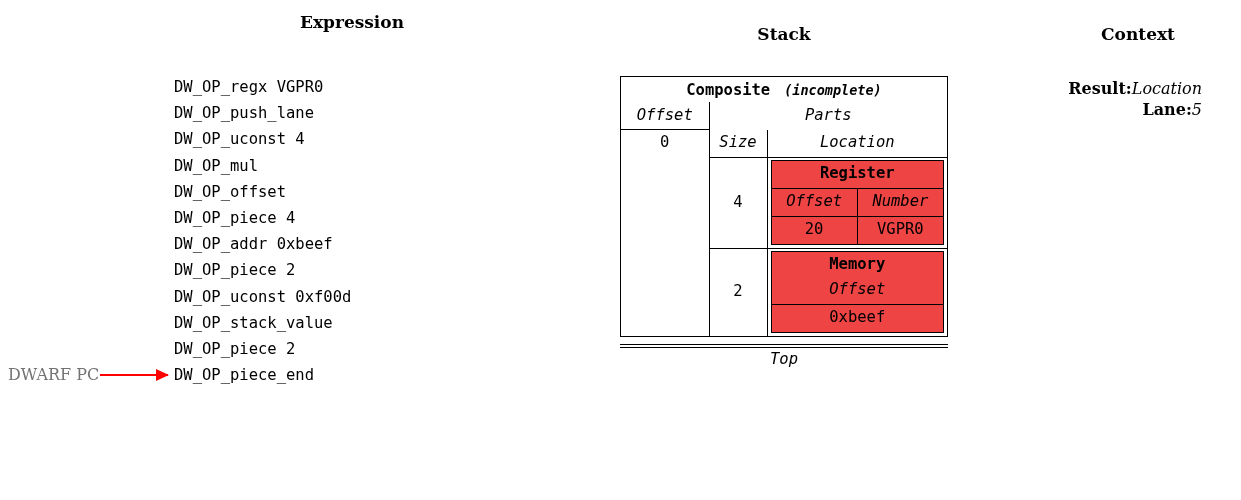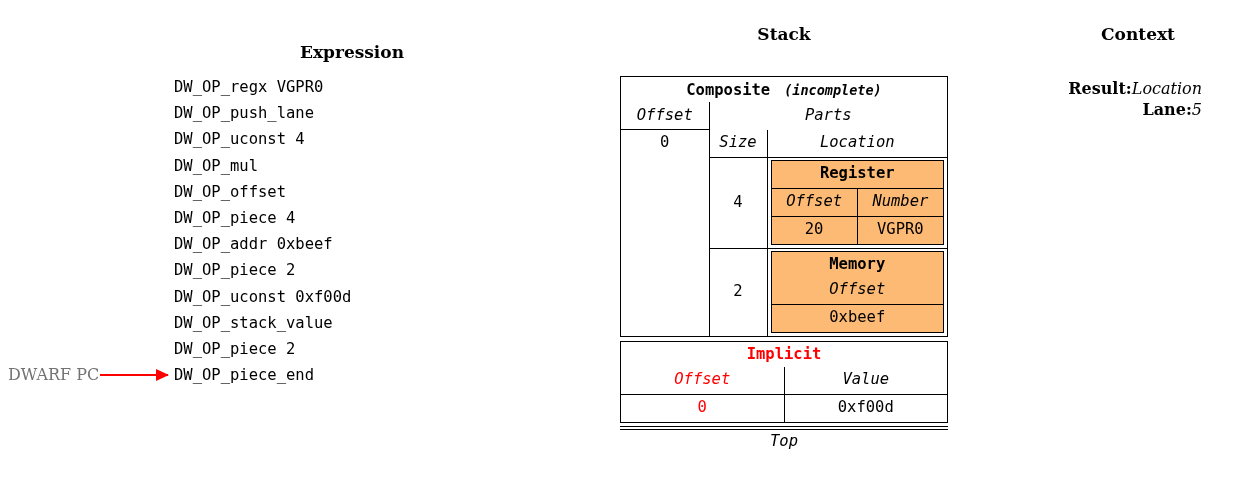--- a/index.html
+++ b/index.html
@@ -19,21 +19,21 @@
   
   .col-heading {
     position: absolute;
     font-family: "DejaVu Serif", serif;
     font-weight: bold;
     font-size: 17px;
     text-align: center;
     white-space: nowrap;
     line-height: 1;
   }
-  #heading-expression { left: 252px; top: 44px; width: 200px; }
+  #heading-expression { left: 252px; top: 14px; width: 200px; }
   #heading-stack      { left: 684px; top: 26px; width: 200px; }
   #heading-context    { left: 1038px; top: 26px; width: 200px; }
 
   
   #expression-list {
     position: absolute;
     left: 174px;
     top: 74px;
     width: 330px;
   }
@@ -113,21 +113,21 @@
 
   .hdr  { font-style: italic; }
   .ttl  { font-weight: bold; }
   .ttl-sub { font-weight: bold; font-style: italic; font-size: 13.5px; margin-left: 14px; }
   .red  { color: #ff0000; }
 
   .nested {
     border: 1.5px solid #000;
     box-sizing: border-box;
     width: 100%;
-    background: #fdba74;
+    background: #ef4444;
   }
 
   .gap-4 { height: 4px; }
 
   
   #stack-top-rule {
     margin-top: 3px;
     border-top: 1.5px solid #000;
     border-bottom: 1.5px solid #000;
     height: 2px;
@@ -258,41 +258,20 @@
               </table>
             </div>
           </td>
         </tr>
       </tbody>
     </table>
   </div>
 
   <div class="gap-4"></div>
 
-  <div class="entry-box">
-    <table class="tbl">
-      <colgroup>
-          <col style="width:50%">
-          <col style="width:50%">
-        </colgroup>
-      <tbody>
-        <tr>
-          <td colspan="2" class="ttl red" style="padding-bottom:0;">Implicit</td>
-        </tr>
-        <tr>
-          <td class="hdr red b-r b-b">Offset</td>
-          <td class="hdr b-b">Value</td>
-        </tr>
-        <tr>
-          <td class="red b-r">0</td>
-          <td>0xf00d</td>
-        </tr>
-      </tbody>
-    </table>
-  </div>
 
   <div id="stack-top-rule"></div>
   <div id="stack-top-label">Top</div>
 </div>
 
 <div id="context-block">
   <div>
     <span class="ctx-key">Result:</span><span class="ctx-val">Location</span>
   </div>
   <div>

